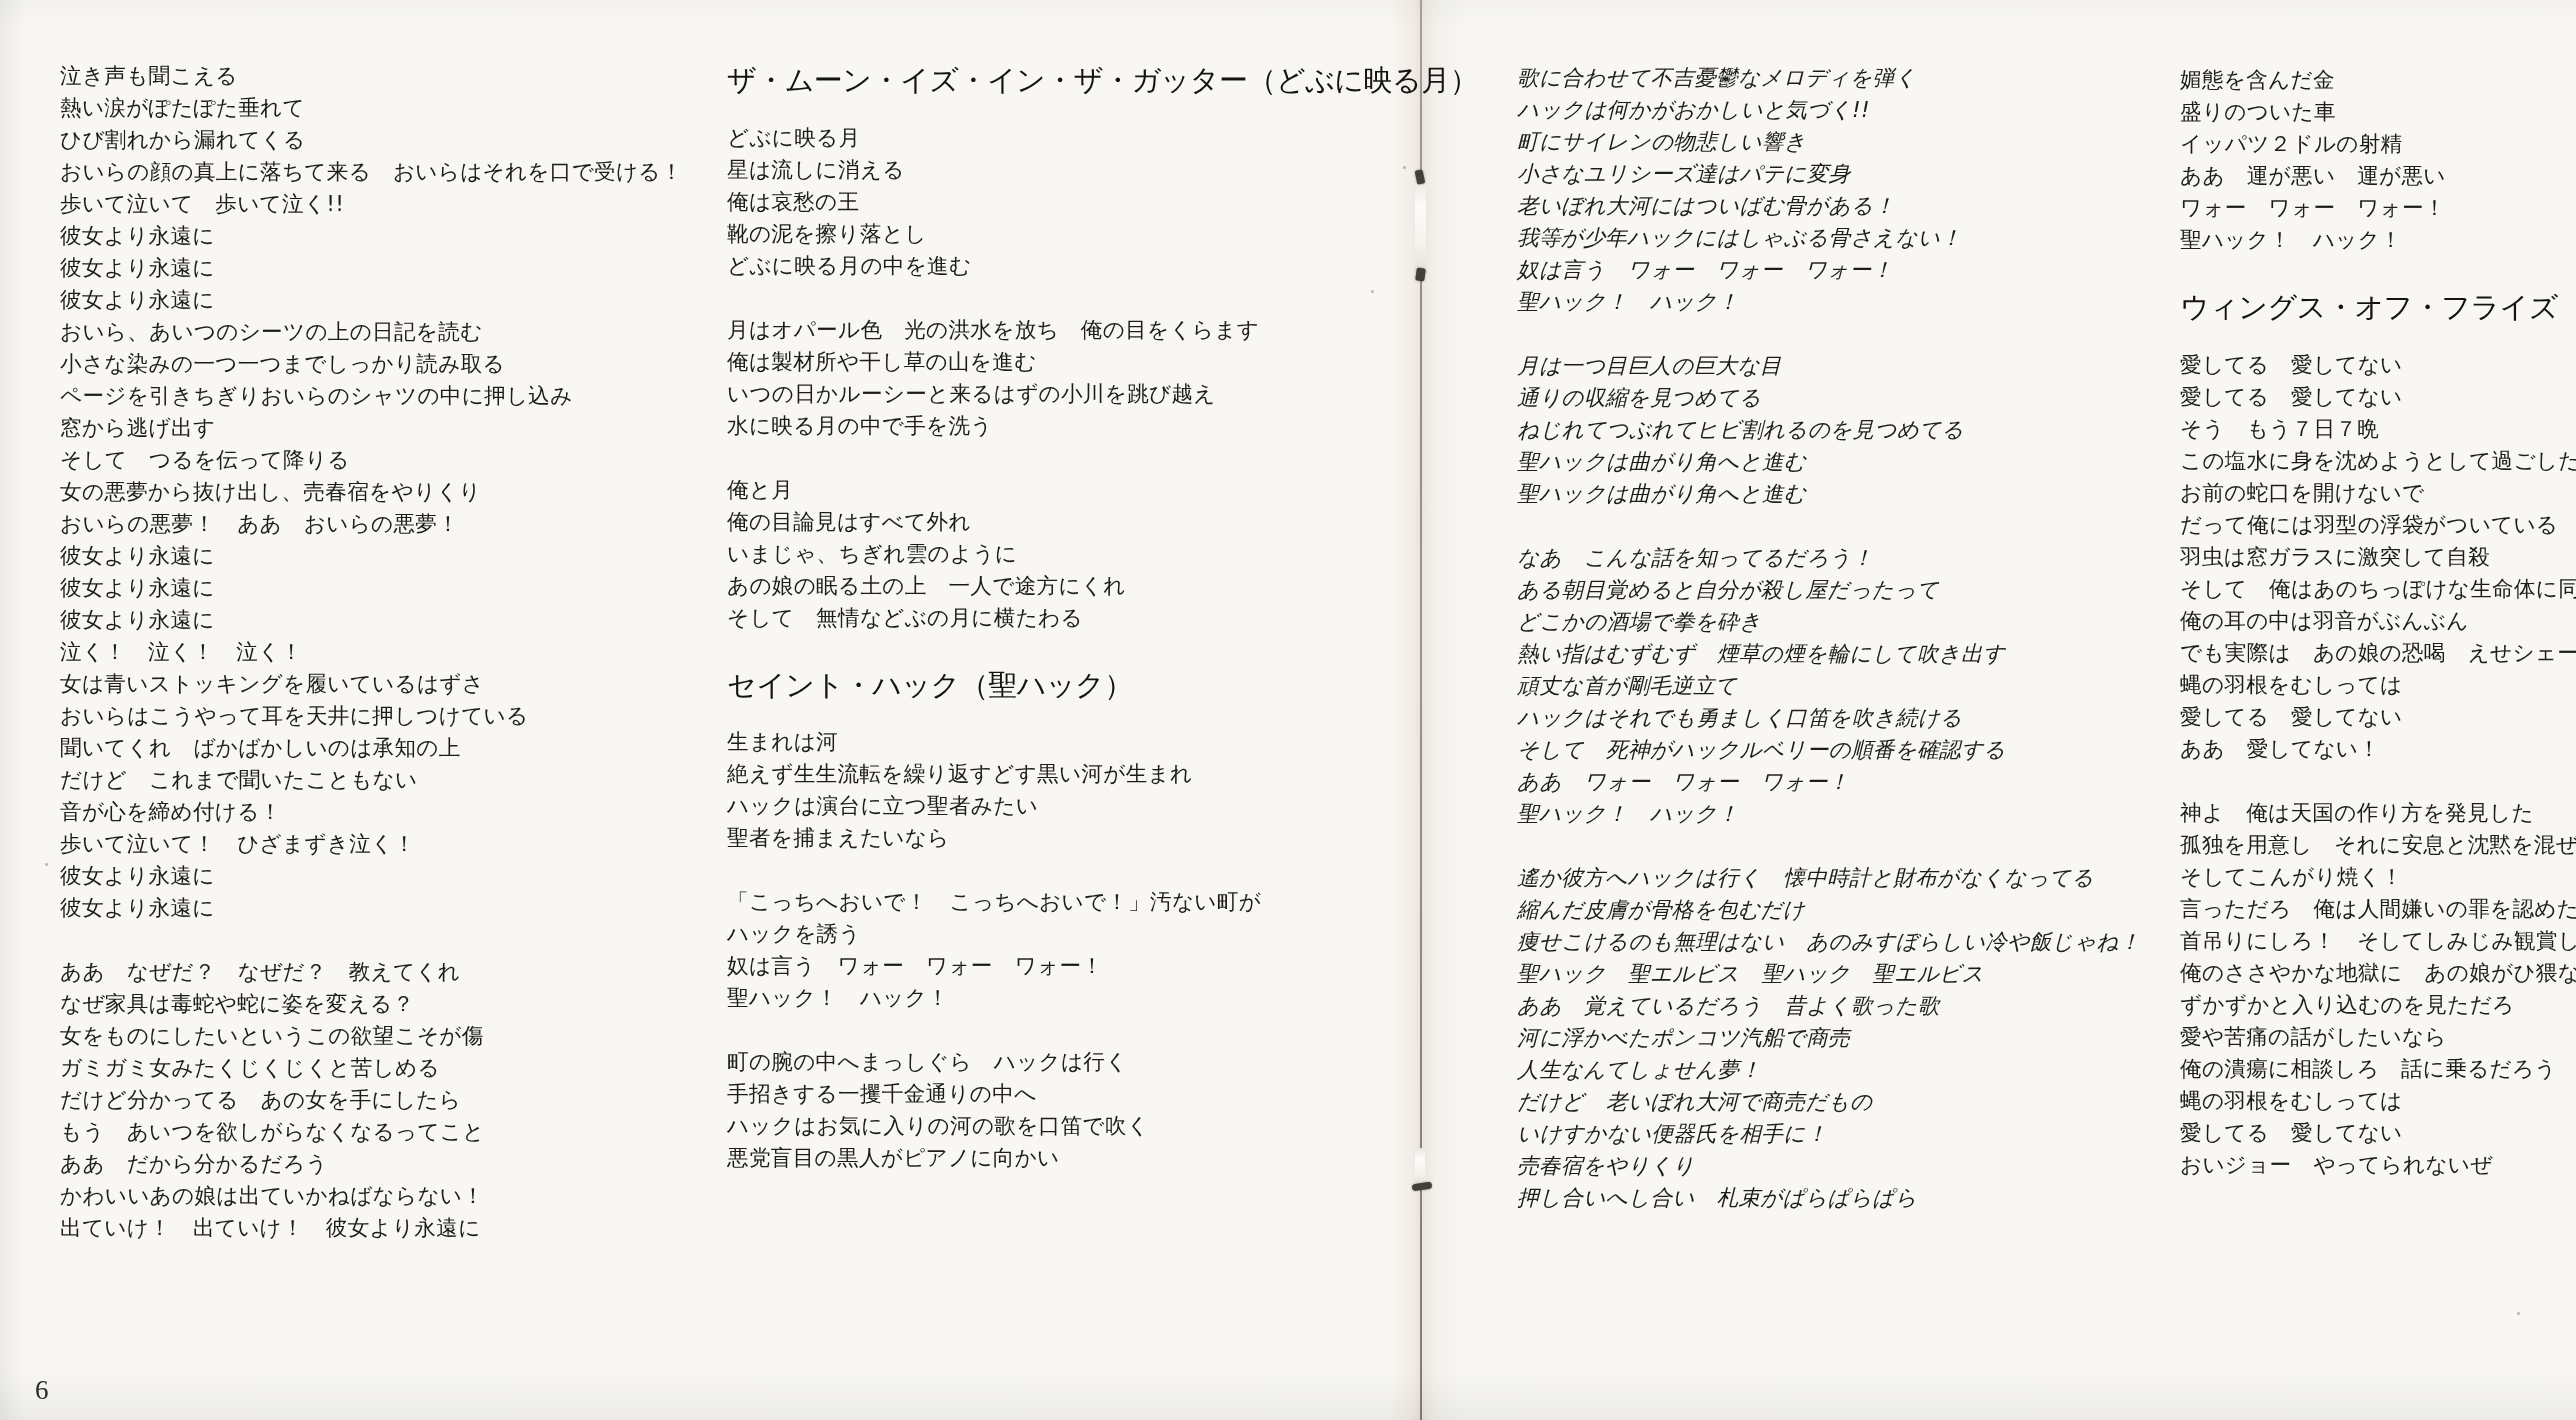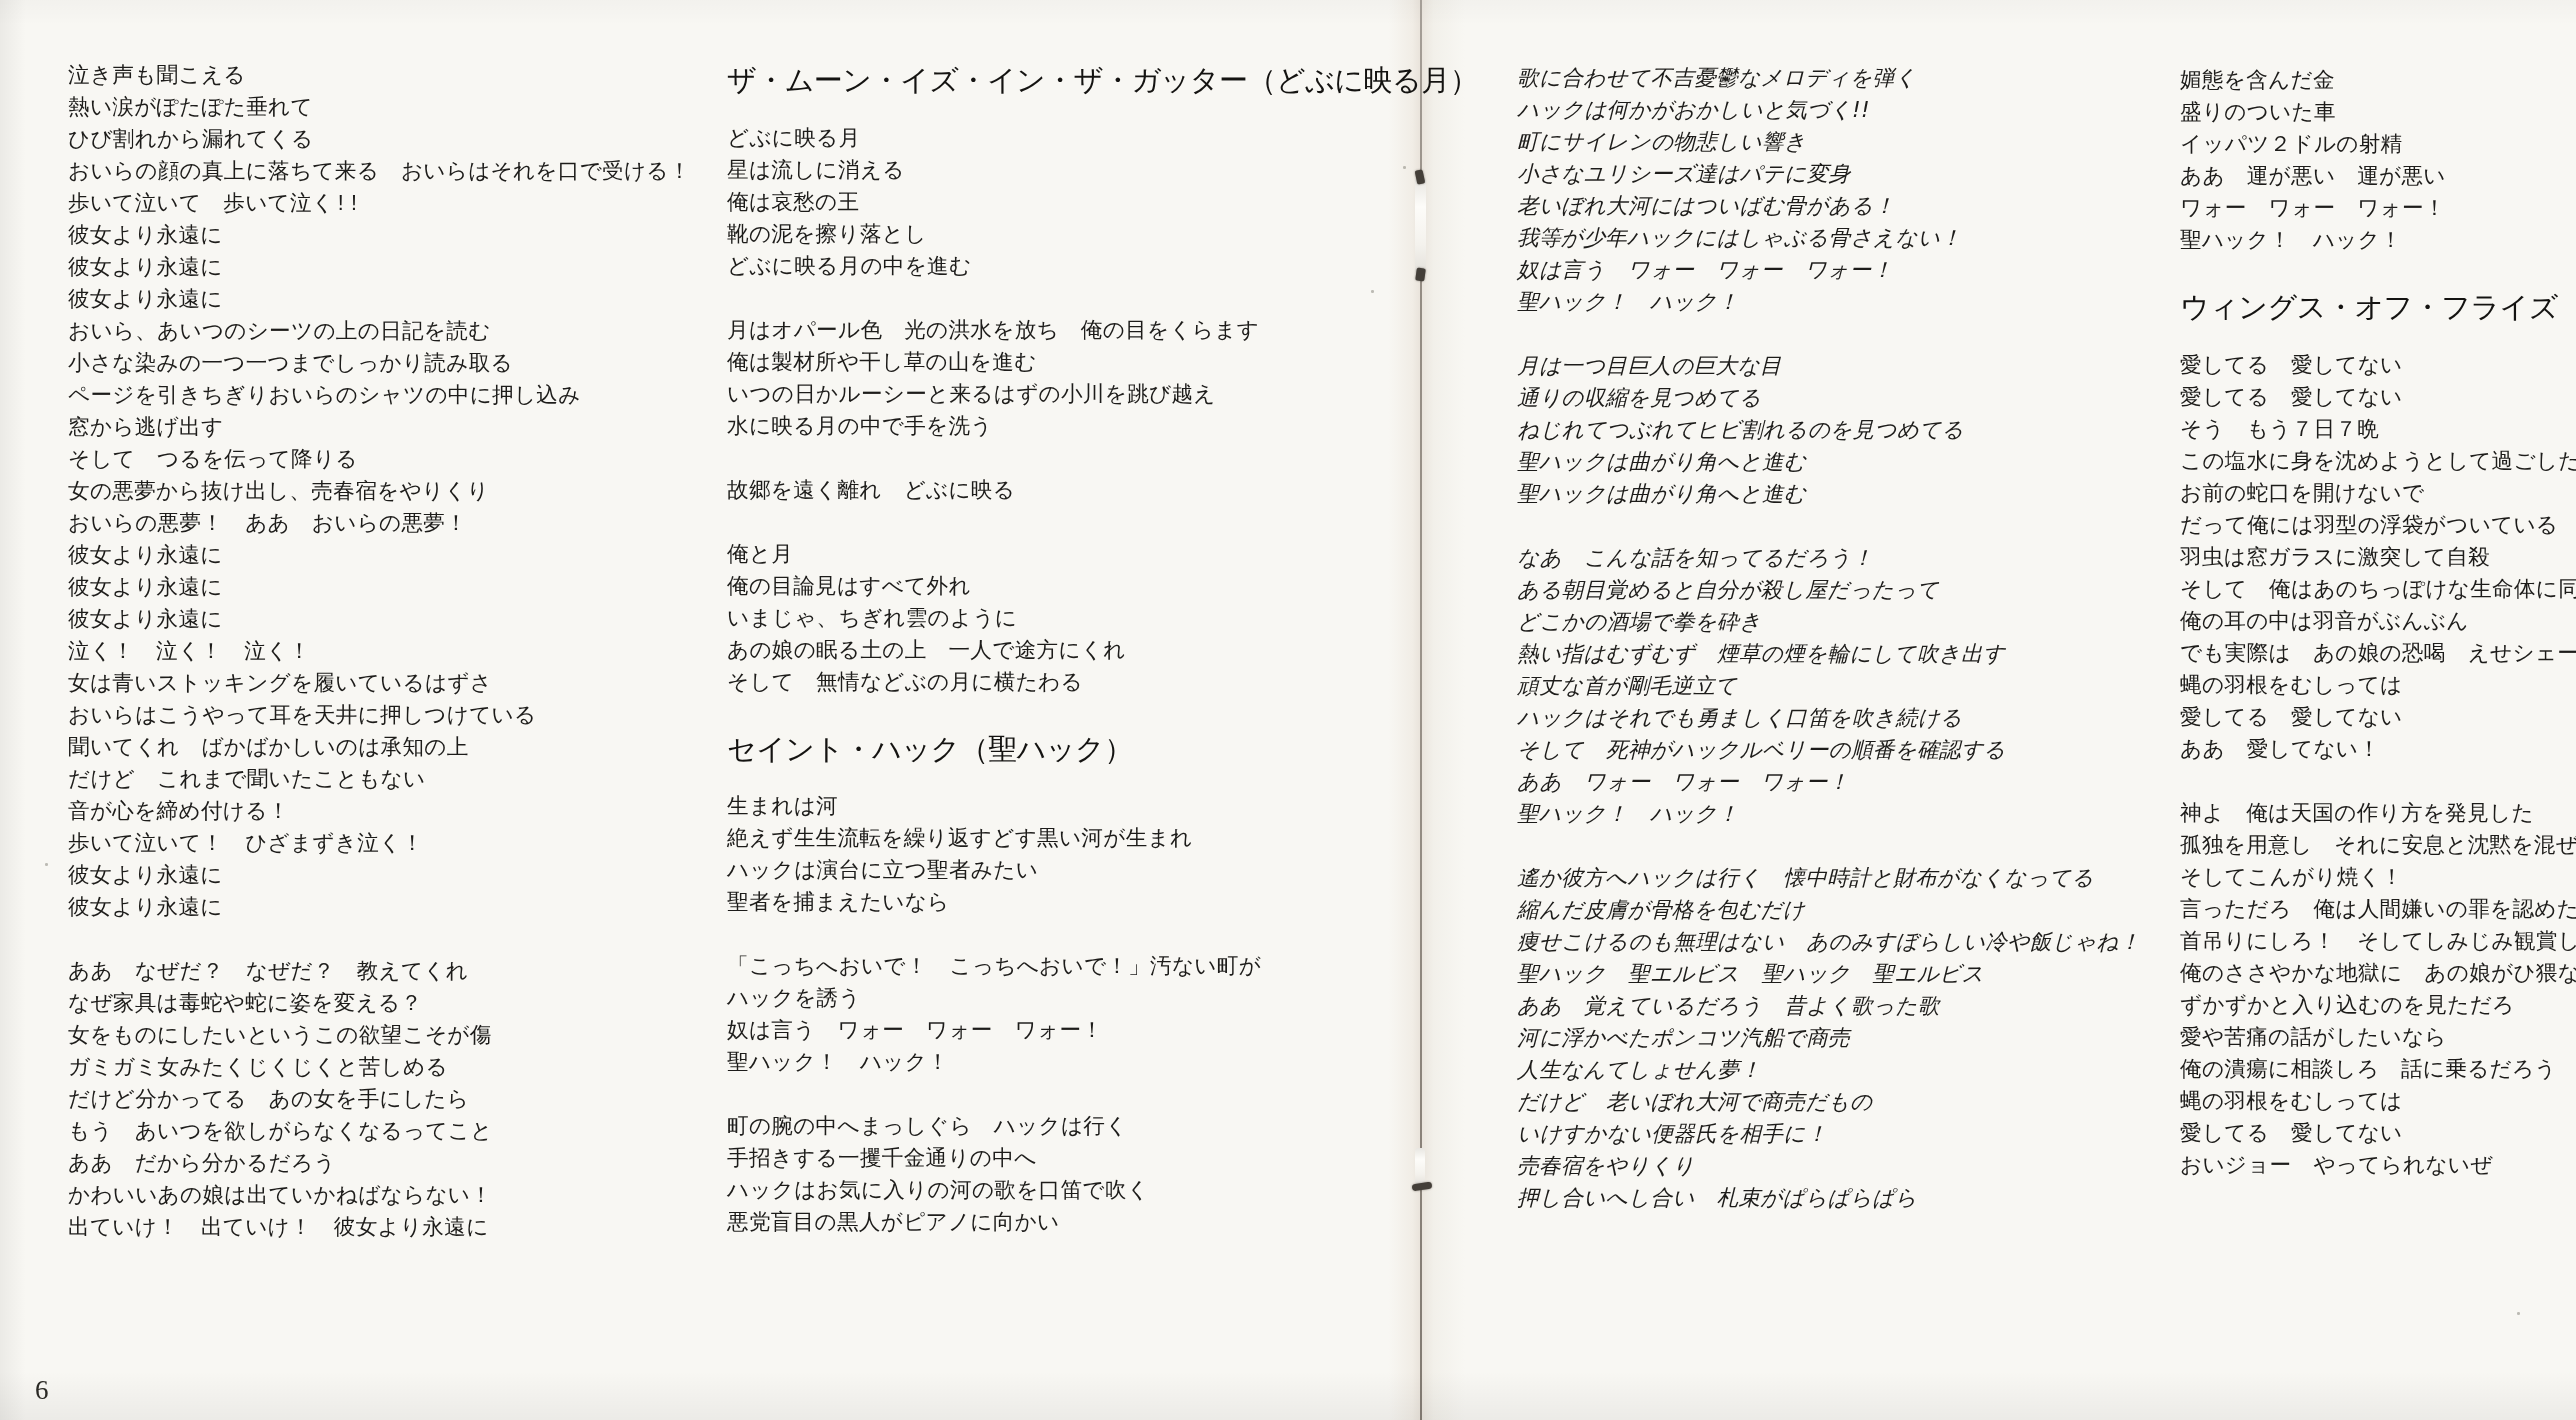--- a/index.html
+++ b/index.html
@@ -106,21 +106,21 @@
 <div class="staple-prong" style="left:1416px; top:170px; width:8.2px; height:14.4px; transform:rotate(-12deg);"></div>
 <div class="staple-prong" style="left:1416px; top:268px; width:9.3px; height:13.4px; transform:rotate(8deg);"></div>
 <div class="staple-shine" style="left:1415px; top:1148px; width:10.3px; height:37px;"></div>
 <div class="staple-prong" style="left:1412px; top:1183px; width:19.6px; height:7.2px; transform:rotate(-8deg); border-radius:3.6px;"></div>
 
 <div class="speck" style="left:45px;  top:863px;"></div>
 <div class="speck" style="left:1403px; top:166px;"></div>
 <div class="speck" style="left:1371px; top:290px;"></div>
 <div class="speck" style="left:2517px; top:1312px;"></div>
 
-<div class="column" id="p6_col1" style="left:68px;  top:60px; width:675px;font-family:Liberation Mono, monospace;">
+<div class="column" id="p6_col1" style="left:60px;  top:60px; width:675px;">
     <section class="song-section">
       <div class="stanza">
         <div class="line">泣き声も聞こえる</div>
         <div class="line">熱い涙がぽたぽた垂れて</div>
         <div class="line">ひび割れから漏れてくる</div>
         <div class="line">おいらの顔の真上に落ちて来る　おいらはそれを口で受ける！</div>
         <div class="line">歩いて泣いて　歩いて泣く!!</div>
         <div class="line">彼女より永遠に</div>
         <div class="line">彼女より永遠に</div>
         <div class="line">彼女より永遠に</div>
@@ -165,23 +165,20 @@
         <div class="line">星は流しに消える</div>
         <div class="line">俺は哀愁の王</div>
         <div class="line">靴の泥を擦り落とし</div>
         <div class="line">どぶに映る月の中を進む</div>
       </div>
       <div class="stanza">
         <div class="line">月はオパール色　光の洪水を放ち　俺の目をくらます</div>
         <div class="line">俺は製材所や干し草の山を進む</div>
         <div class="line">いつの日かルーシーと来るはずの小川を跳び越え</div>
         <div class="line">水に映る月の中で手を洗う</div>
-      </div>
-      <div class="stanza">
-        <div class="line">故郷を遠く離れ　どぶに映る</div>
       </div>
       <div class="stanza">
         <div class="line">俺と月</div>
         <div class="line">俺の目論見はすべて外れ</div>
         <div class="line">いまじゃ、ちぎれ雲のように</div>
         <div class="line">あの娘の眠る土の上　一人で途方にくれ</div>
         <div class="line">そして　無情などぶの月に横たわる</div>
       </div>
     </section>
     <section class="song-section">

